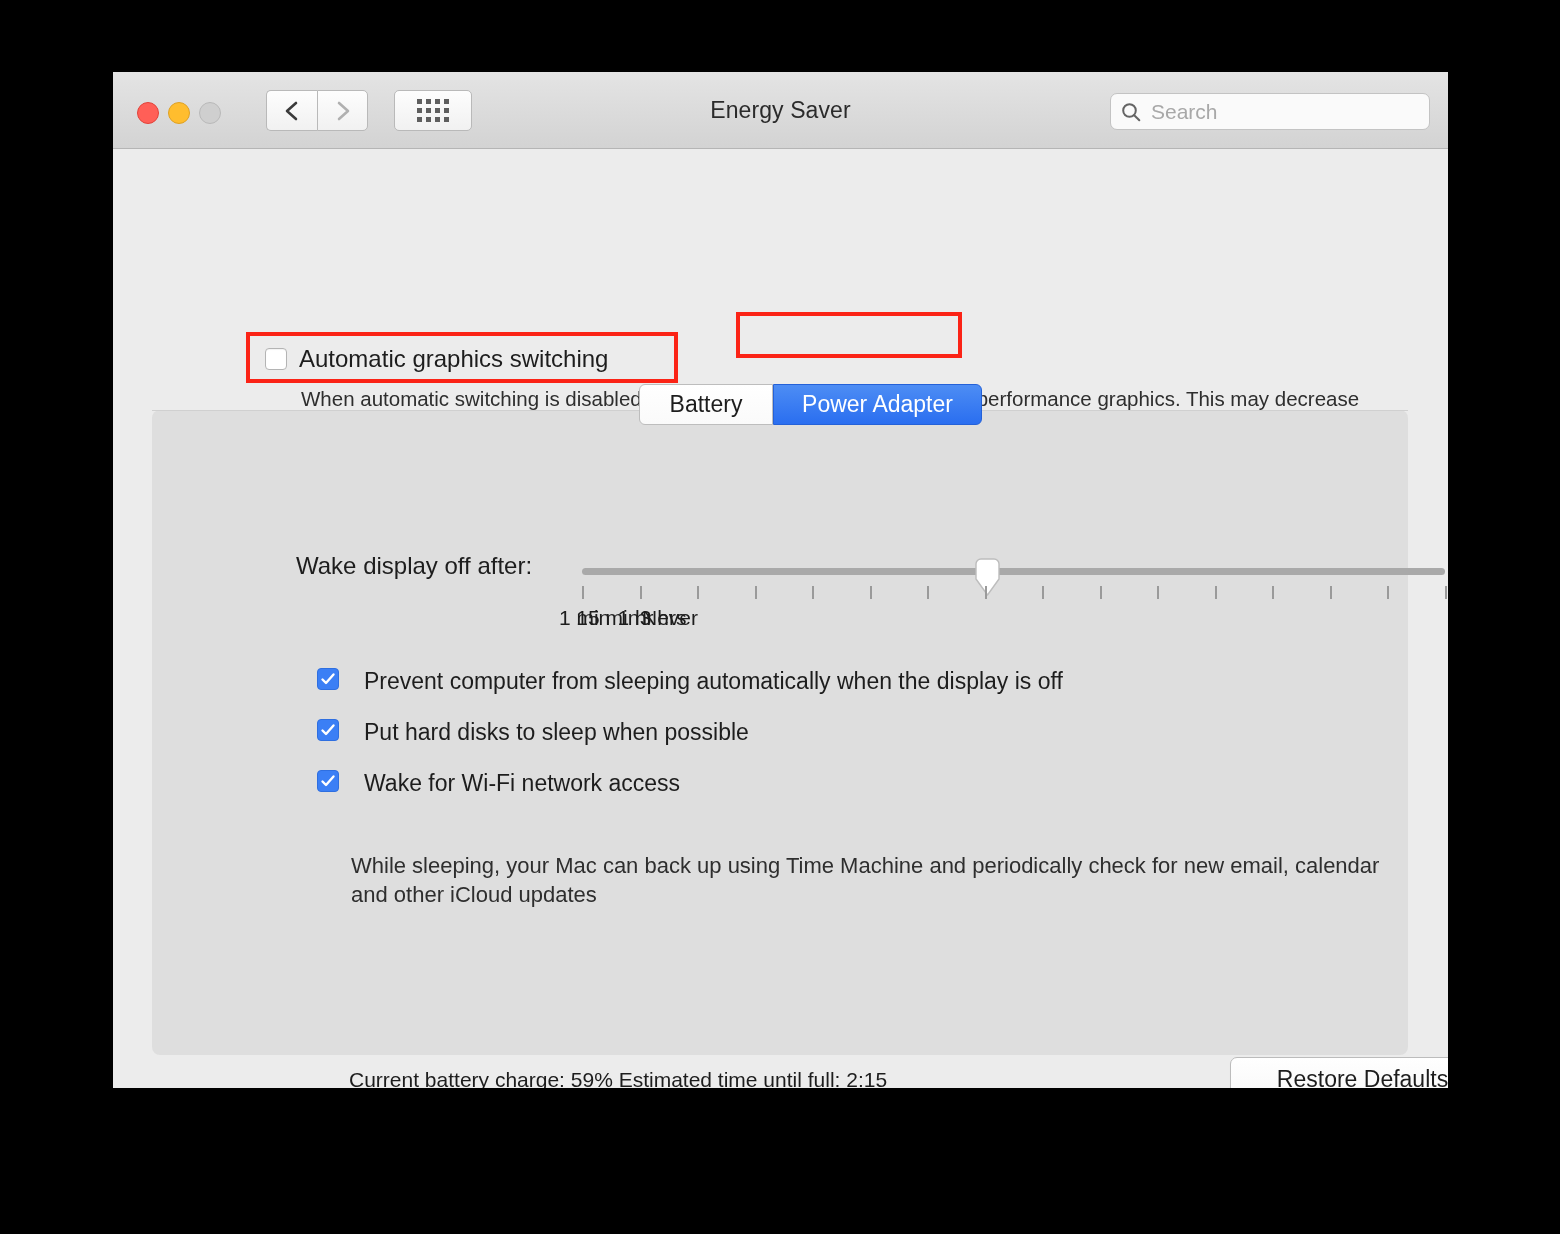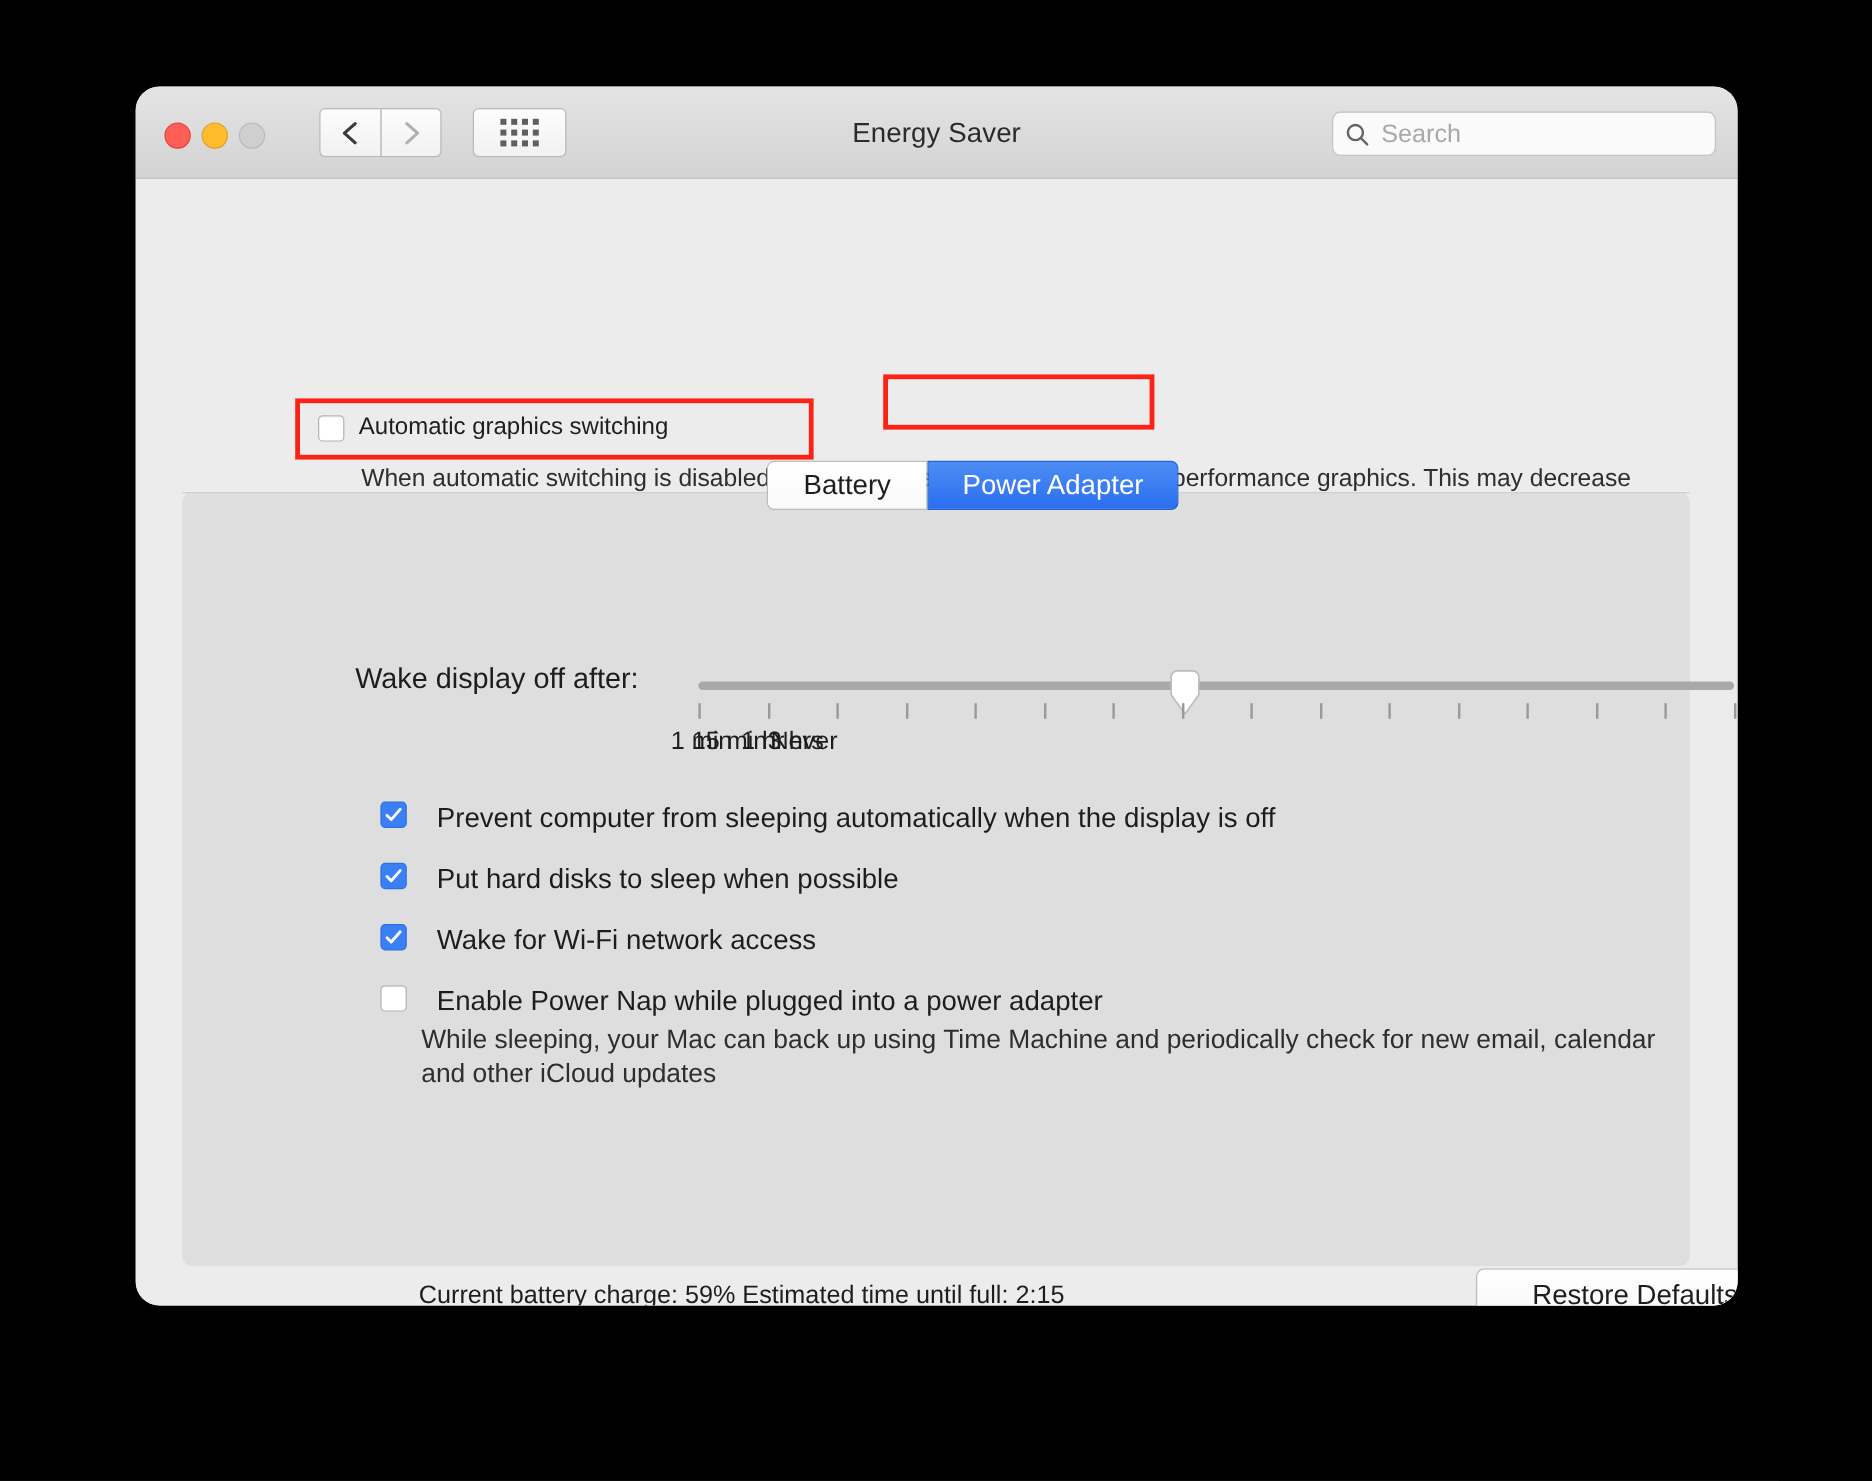--- a/index.html
+++ b/index.html
@@ -9,21 +9,21 @@
     overflow: hidden;
     font-family: "Liberation Sans", sans-serif;
     -webkit-font-smoothing: antialiased;
   }
 
   #window {
     position: absolute;
     left: 113px; top: 72px;
     width: 1335px; height: 1016px;
     background: #ececec;
-    border-radius: 20px;
+    border-radius: 0;
     overflow: hidden;
     box-shadow: 0 2px 14px rgba(0,0,0,0.45);
   }
 
   
   #titlebar {
     position: relative;
     height: 76px;
     background: linear-gradient(to bottom, #e4e4e4 0%, #d3d3d3 100%);
     border-bottom: 1px solid #b5b5b5;
@@ -102,21 +102,21 @@
   .check.on {
     background: #3b7ff5;
     border: 1px solid #2f6fe0;
   }
   .check.on svg { display: block; }
 
   #ags-row {
     position: absolute; left: 152px; top: 196px;
     display: flex; align-items: center; gap: 12px;
   }
-  #ags-row .lbl { font-size: 20px; color: #1d1d1d; }
+  #ags-row .lbl { font-size: 24px; color: #1d1d1d; }
 
   #ags-desc {
     position: absolute; left: 188px; top: 235px;
     width: 1100px;
     font-size: 20.5px; line-height: 30px; color: #2e2e2e;
   }
 
   
   #panel {
     position: absolute;
@@ -357,26 +357,20 @@
           <span class="lbl">Put hard disks to sleep when possible</span>
         </div>
         <div class="opt-row">
           <span class="check on">
             <svg width="16" height="16" viewBox="0 0 16 16">
               <polyline points="2.5,8.5 6,12 13.5,3.5" fill="none" stroke="#fff" stroke-width="2.4" stroke-linecap="round" stroke-linejoin="round"></polyline>
             </svg>
           </span>
           <span class="lbl">Wake for Wi-Fi network access</span>
         </div>
-        <div class="opt-row">
-          <span class="check off">
-            
-          </span>
-          <span class="lbl">Enable Power Nap while plugged into a power adapter</span>
-        </div>
       </div>
 
       <div id="powernap-desc">While sleeping, your Mac can back up using Time Machine and periodically check for new email, calendar and other iCloud updates</div>
 
       <div id="battery-status">Current battery charge: 59%  Estimated time until full: 2:15</div>
 
       <div id="restore-defaults" class="pushbtn">
         <span>Restore Defaults</span>
       </div>
     </div>

